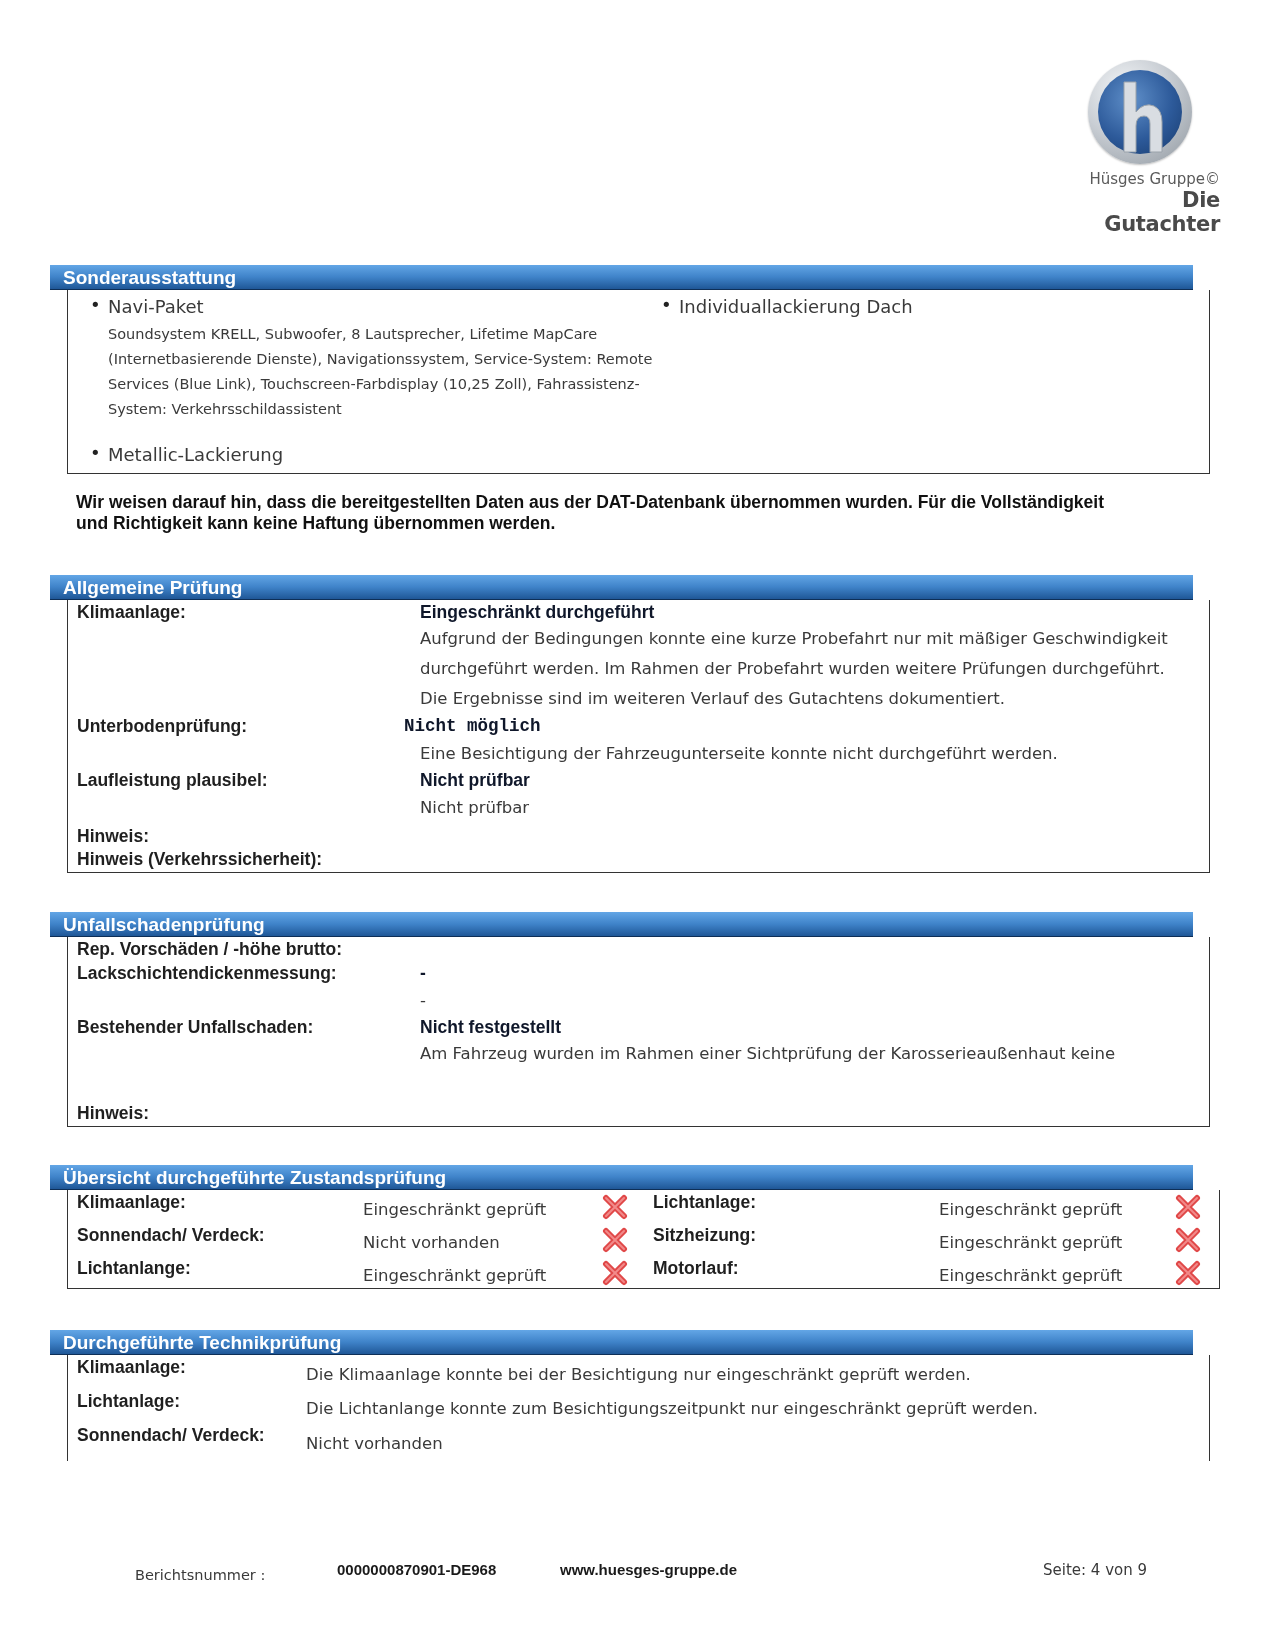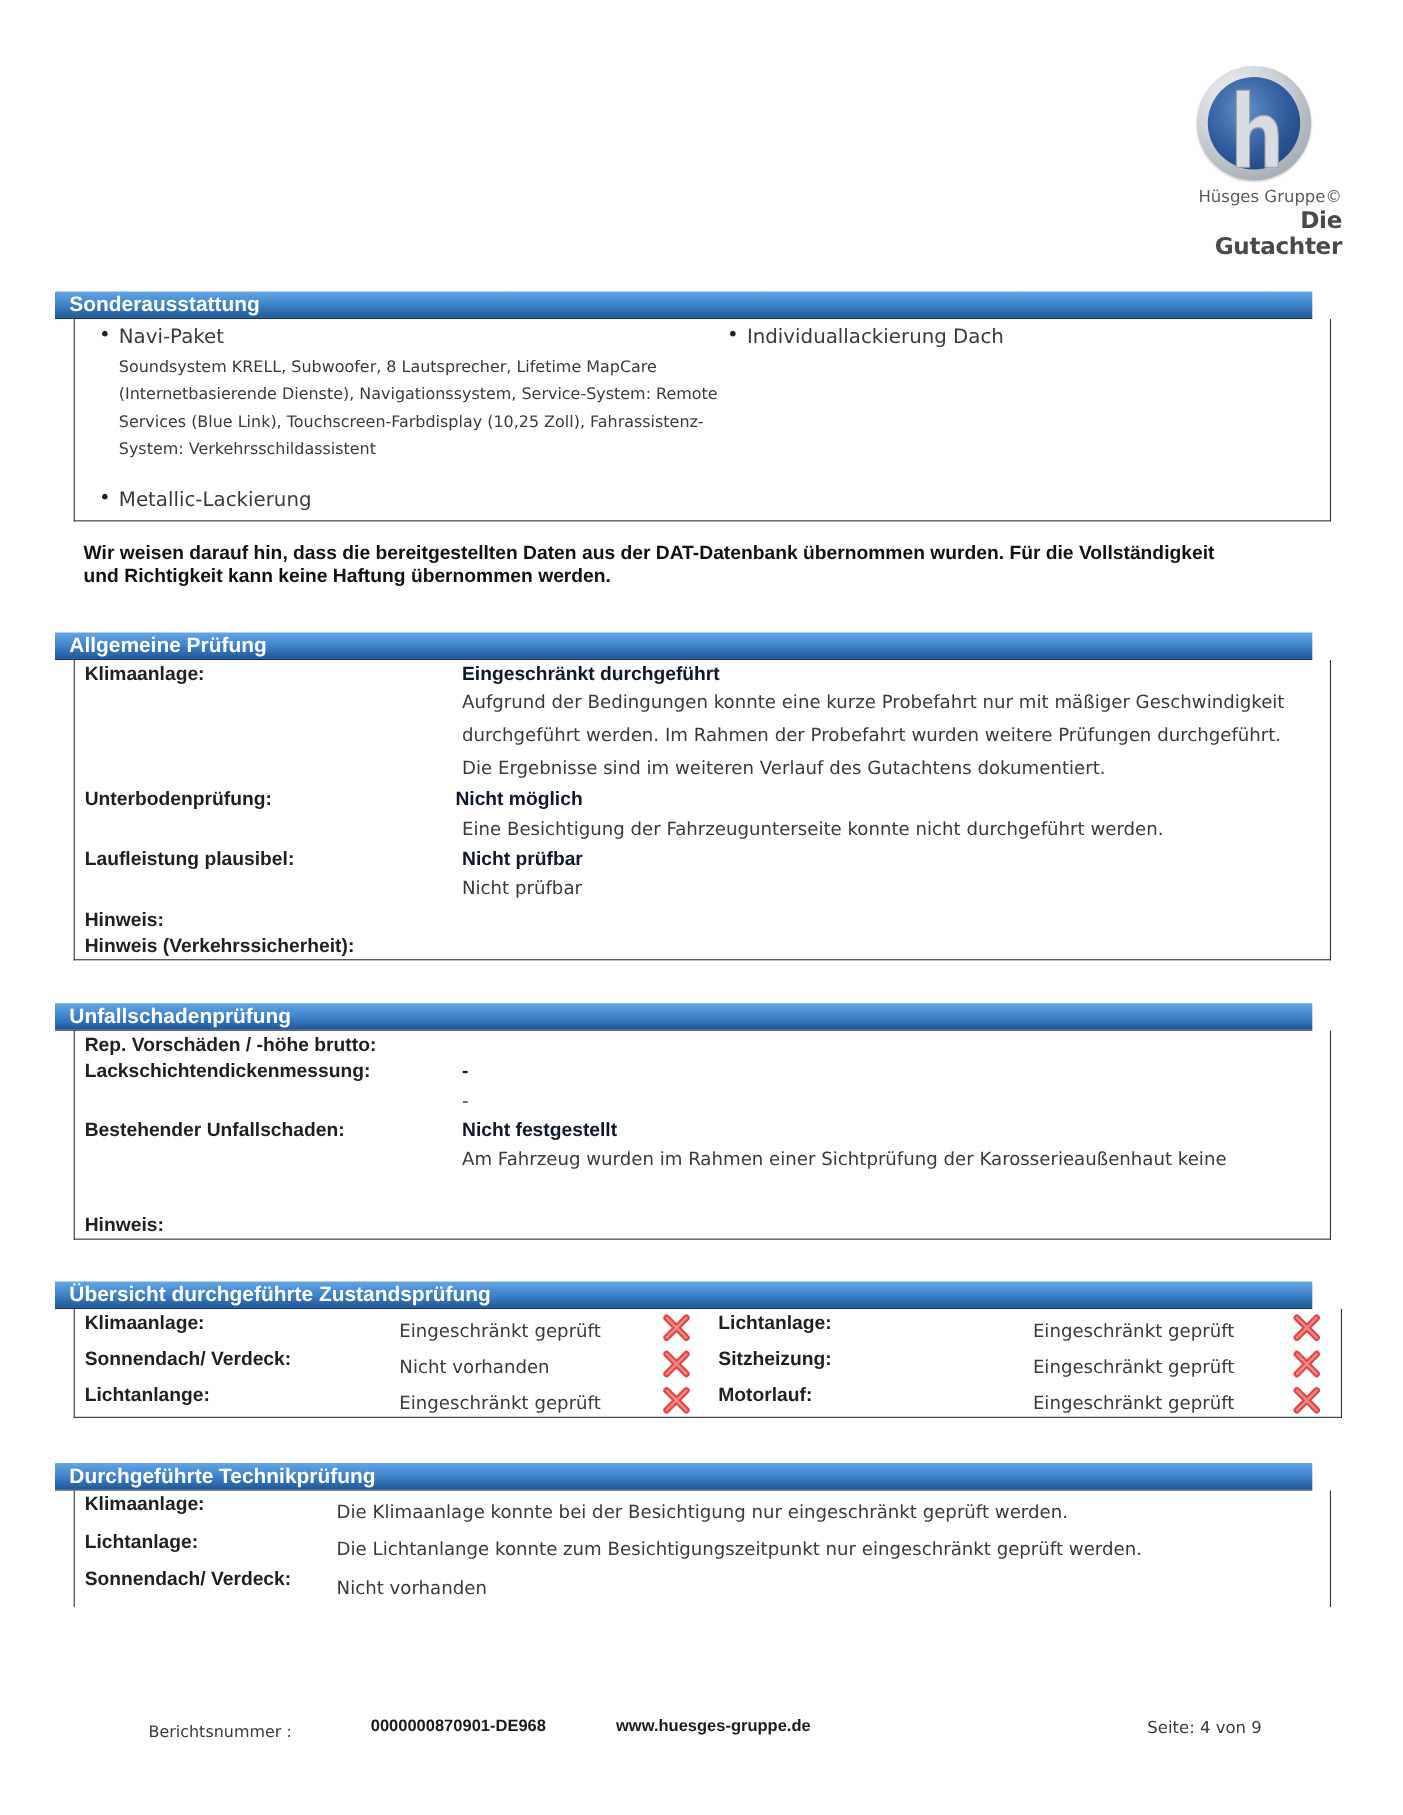--- a/index.html
+++ b/index.html
@@ -73,21 +73,21 @@
 <div class="section-bar" style="top:575px;">Allgemeine Prüfung</div>
 <div class="box" style="top:600px; height:273px;">
   <div class="lbl" style="left:9px; top:2px;">Klimaanlage:</div>
   <div class="val-b" style="left:352px; top:2px;">Eingeschränkt durchgeführt</div>
   <div class="para" style="left:352px; top:24px;">
     <div>Aufgrund der Bedingungen konnte eine kurze Probefahrt nur mit mäßiger Geschwindigkeit</div>
     <div>durchgeführt werden. Im Rahmen der Probefahrt wurden weitere Prüfungen durchgeführt.</div>
     <div>Die Ergebnisse sind im weiteren Verlauf des Gutachtens dokumentiert.</div>
   </div>
   <div class="lbl" style="left:9px; top:116px;">Unterbodenprüfung:</div>
-  <div class="val-b" style="left:346px; top:116px;">Nicht möglich</div>
+  <div class="val-b" style="left:336px; top:116px;font-family:Liberation Mono, monospace;">Nicht möglich</div>
   <div class="val" style="left:352px; top:144px;">Eine Besichtigung der Fahrzeugunterseite konnte nicht durchgeführt werden.</div>
   <div class="lbl" style="left:9px; top:170px;">Laufleistung plausibel:</div>
   <div class="val-b" style="left:352px; top:170px;">Nicht prüfbar</div>
   <div class="val" style="left:352px; top:198px;">Nicht prüfbar</div>
   <div class="lbl" style="left:9px; top:226px;">Hinweis:</div>
   <div class="lbl" style="left:9px; top:249px;">Hinweis (Verkehrssicherheit):</div>
 </div>
 
 <div class="section-bar" style="top:912px;">Unfallschadenprüfung</div>
 <div class="box" style="top:937px; height:190px;">

